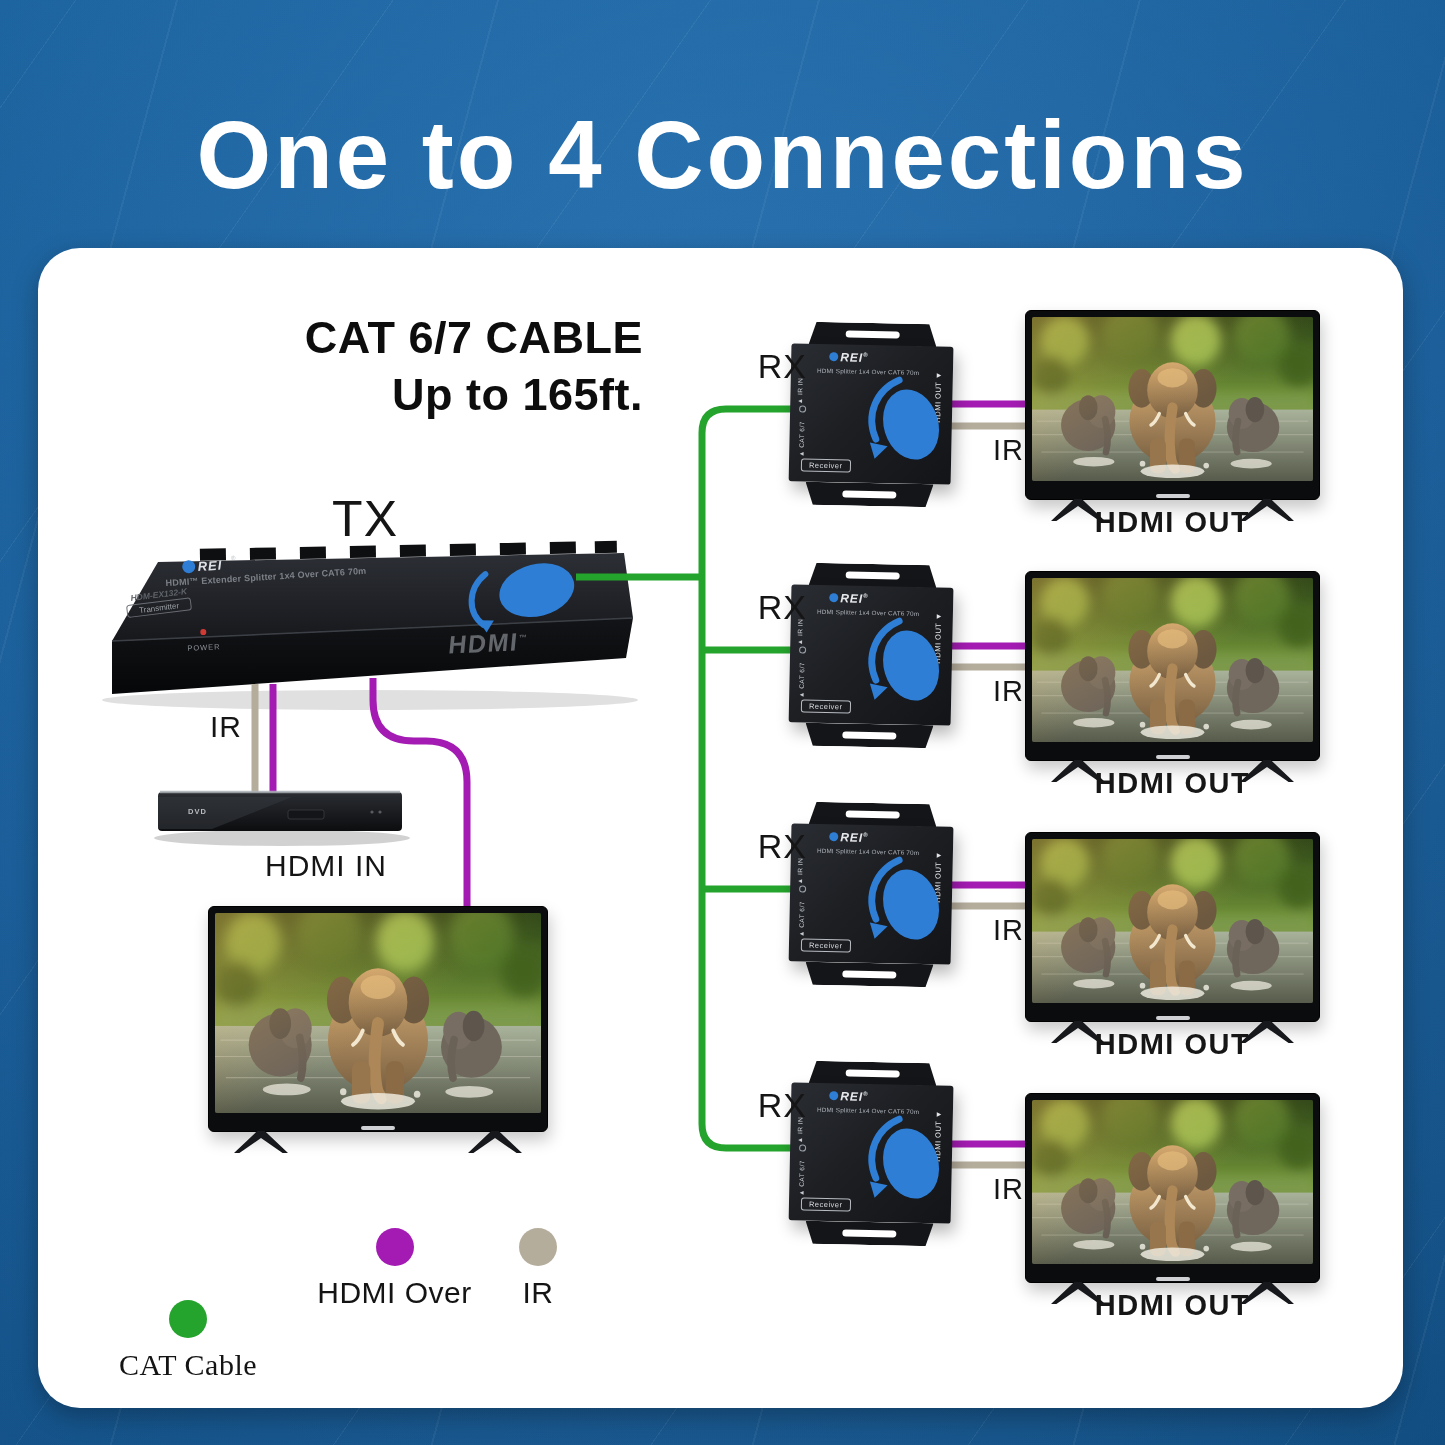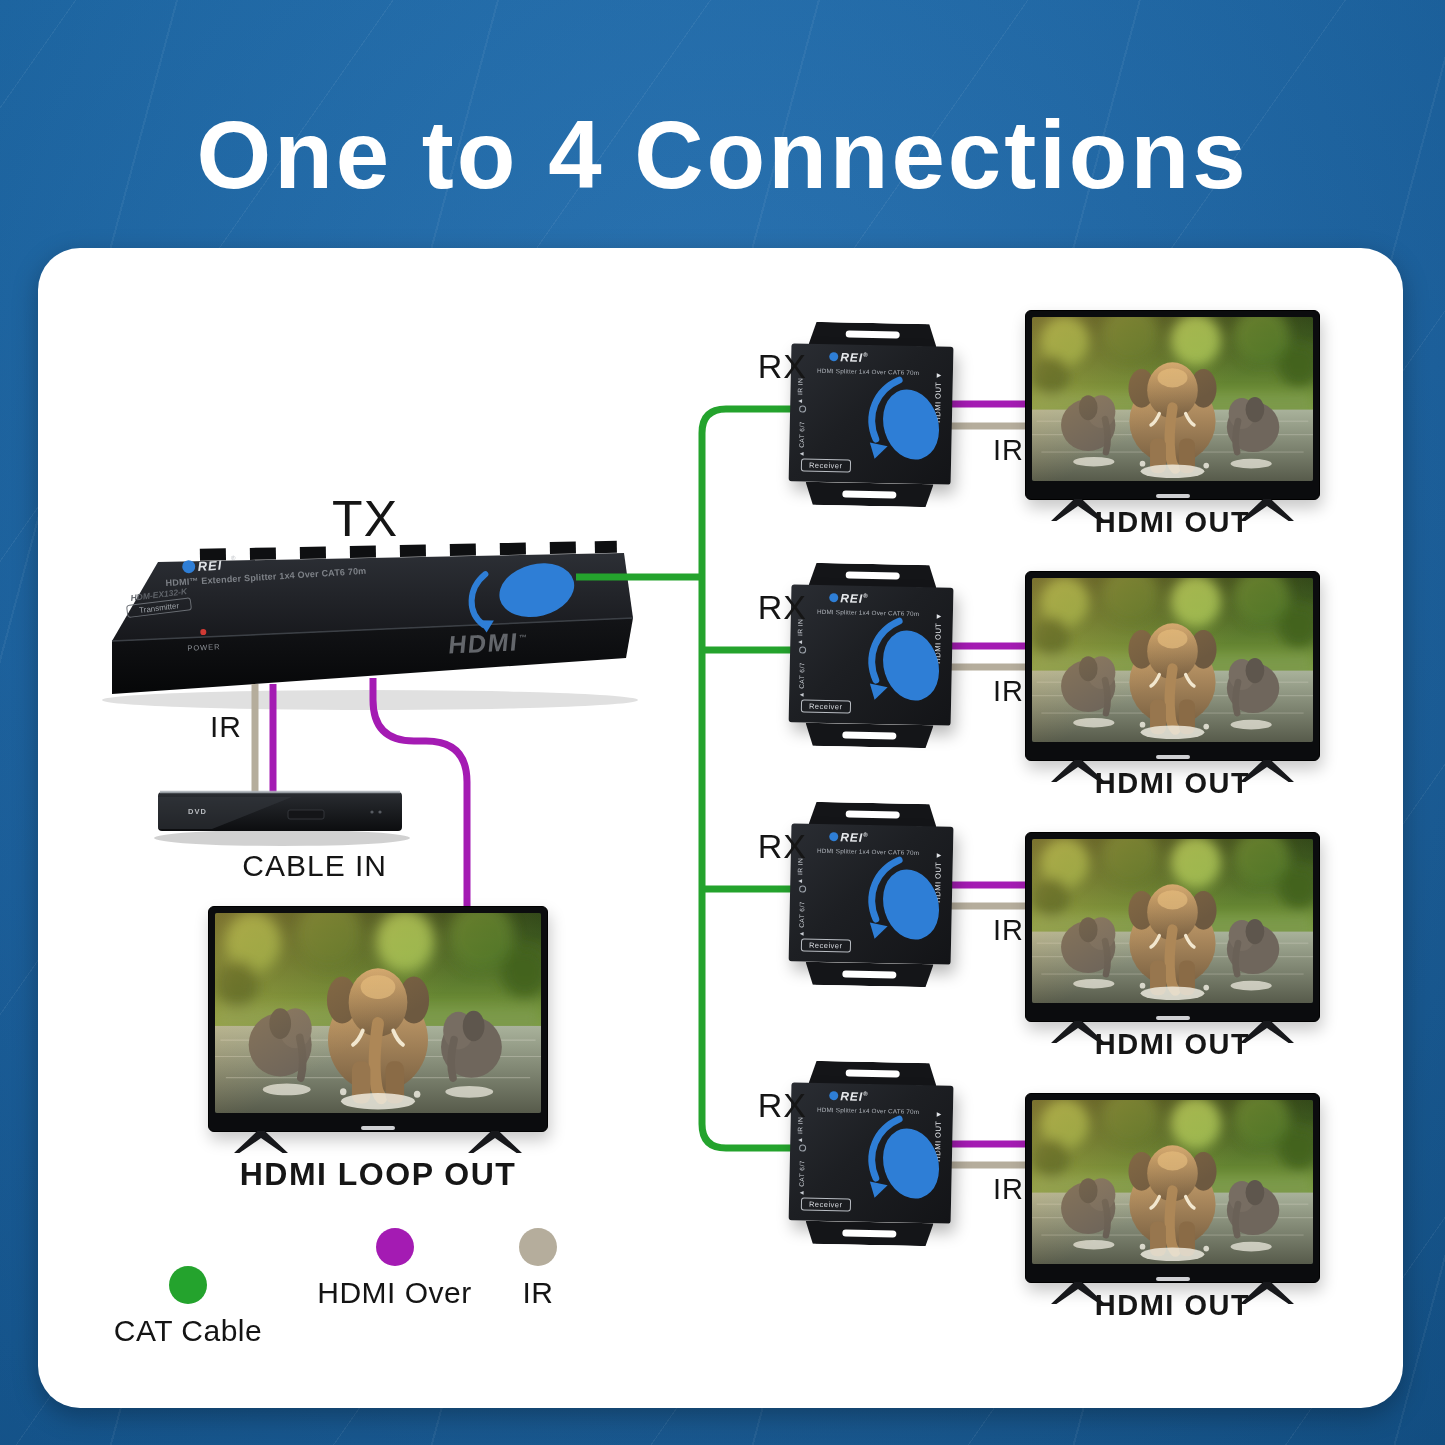--- a/index.html
+++ b/index.html
@@ -65,21 +65,21 @@
   .p-out{left:122px;top:46px;font-size:7.5px;color:#e2e5e9;}
   .rx-led{position:absolute;left:9px;top:62px;width:5px;height:5px;border:1px solid #9aa0a8;
           border-radius:50%;}
   .rx-swoosh{position:absolute;left:60px;top:26px;width:102px;height:102px;}
   .rx-badge{position:absolute;left:12px;bottom:10px;border:1px solid #b9bdc3;border-radius:3px;
             padding:1px 7px;font-size:7.5px;color:#d8dbe0;letter-spacing:.5px;}
   
   .legend-item{position:absolute;z-index:4;text-align:center;}
   .legend-dot{width:38px;height:38px;border-radius:50%;margin:0 auto;}
   .legend-label{margin-top:10px;font-size:30px;font-weight:500;color:#141414;letter-spacing:.5px;}
-  .li-0{left:103px;top:1266px;width:170px;} .li-0 .legend-dot{background:#24a32d;}
+  .li-0{left:103px;top:1300px;width:170px;font-family:Liberation Serif, serif;} .li-0 .legend-dot{background:#24a32d;}
   .li-1{left:297px;top:1228px;width:195px;} .li-1 .legend-dot{background:#a41bb3;}
   .li-2{left:503px;top:1228px;width:70px;}  .li-2 .legend-dot{background:#b5ad9c;}
 </style>
 </head>
 <body>
 
 <div class="stage">
 
   <svg width="0" height="0" style="position:absolute" aria-hidden="true">
     <defs>
@@ -252,47 +252,50 @@
       <rect x="158" y="792" width="244" height="39" rx="4" fill="url(#gDvd)"></rect>
       <path d="M160,792 H400" stroke="#aab0b6" stroke-width="2.5" opacity="0.85"></path>
       <polygon points="158,797 292,797 212,829 158,829" fill="#35383e" opacity="0.55"></polygon>
       <text x="188" y="814" font-size="7.5" fill="#b9bcc1" font-weight="700" letter-spacing="1">DVD</text>
       <rect x="288" y="810" width="36" height="9" rx="2" fill="#141518" stroke="#3a3d42" stroke-width="0.8"></rect>
       <circle cx="372" cy="812" r="1.6" fill="#585c62"></circle>
       <circle cx="380" cy="812" r="1.6" fill="#585c62"></circle>
     </g>
   </svg>
 
+  <div class="cat-note">
+    <div>CAT 6/7 CABLE</div>
+    <div>Up to 165ft.</div>
+  </div>
 
   <div class="lbl lbl-tx">TX</div>
   <div class="lbl lbl-rx" style="top:347px">RX</div>
   <div class="lbl lbl-rx" style="top:588px">RX</div>
   <div class="lbl lbl-rx" style="top:827px">RX</div>
   <div class="lbl lbl-rx" style="top:1086px">RX</div>
   <div class="lbl lbl-ir-r" style="top:434px">IR</div>
   <div class="lbl lbl-ir-r" style="top:675px">IR</div>
   <div class="lbl lbl-ir-r" style="top:914px">IR</div>
   <div class="lbl lbl-ir-r" style="top:1173px">IR</div>
   <div class="lbl lbl-ir-l">IR</div>
-  <div class="lbl lbl-hdmi-in">CABLE IN</div>
+  <div class="lbl lbl-hdmi-in">HDMI IN</div>
 
   <div class="tv tv-lg" style="left:208px;top:906px">
     <div class="bezel">
       <div class="screen">
         <svg viewBox="0 0 300 170" preserveAspectRatio="none">
             <use href="#scene"></use>
           </svg>
       </div>
       <span class="neck"></span>
     </div>
     <div class="feet">
       <span class="foot l"></span>
       <span class="foot r"></span>
     </div>
-    <div class="tv-label">HDMI LOOP OUT</div>
   </div>
 
   <div class="tv tv-sm" style="left:1025px;top:310px">
     <div class="bezel">
       <div class="screen">
         <svg viewBox="0 0 300 170" preserveAspectRatio="none">
             <use href="#scene"></use>
           </svg>
       </div>
       <span class="neck"></span>

